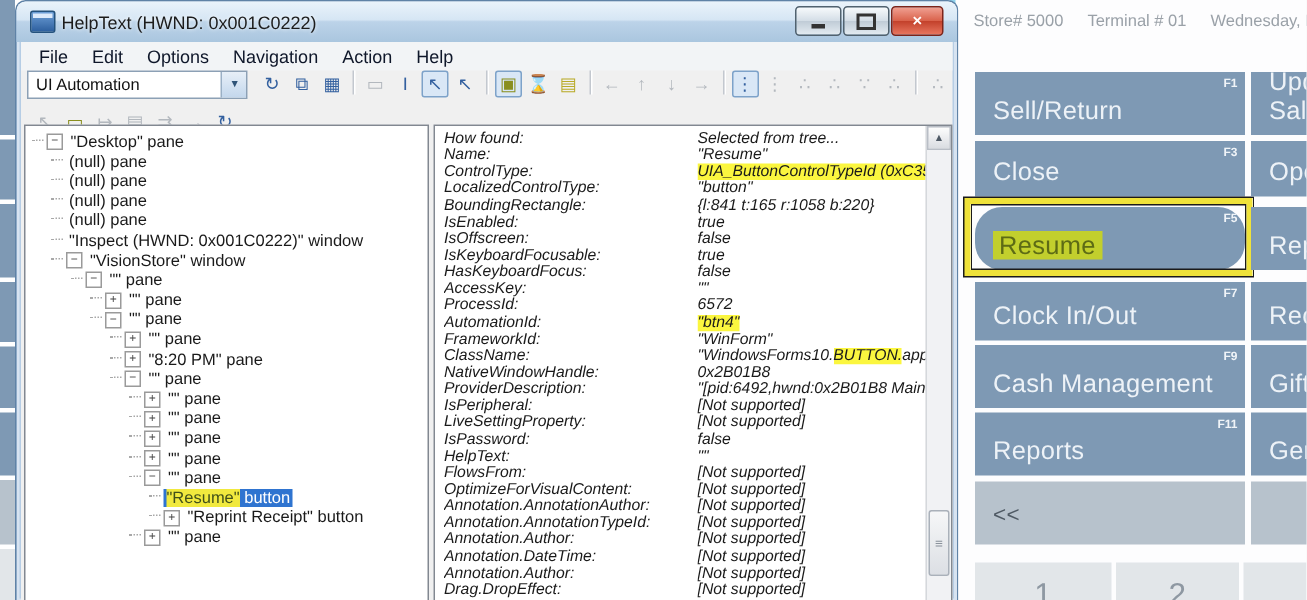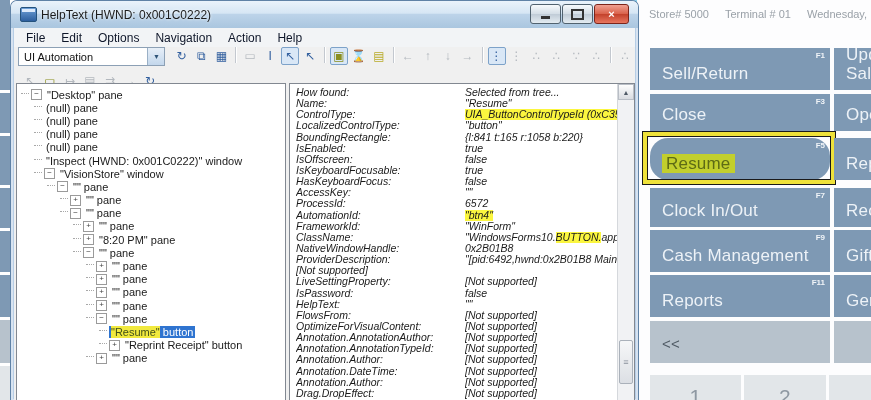--- a/index.html
+++ b/index.html
@@ -417,20 +417,21 @@
           </div>
           <div class="prow">
             <span class="plabel">NativeWindowHandle:</span>
             <span class="pvalue">0x2B01B8</span>
           </div>
           <div class="prow">
             <span class="plabel">ProviderDescription:</span>
             <span class="pvalue">"[pid:6492,hwnd:0x2B01B8 Main:Nested</span>
           </div>
           <div class="prow">
+            <span class="plabel">IsPeripheral:</span>
             <span class="pvalue">[Not supported]</span>
           </div>
           <div class="prow">
             <span class="plabel">LiveSettingProperty:</span>
             <span class="pvalue">[Not supported]</span>
           </div>
           <div class="prow">
             <span class="plabel">IsPassword:</span>
             <span class="pvalue">false</span>
           </div>

